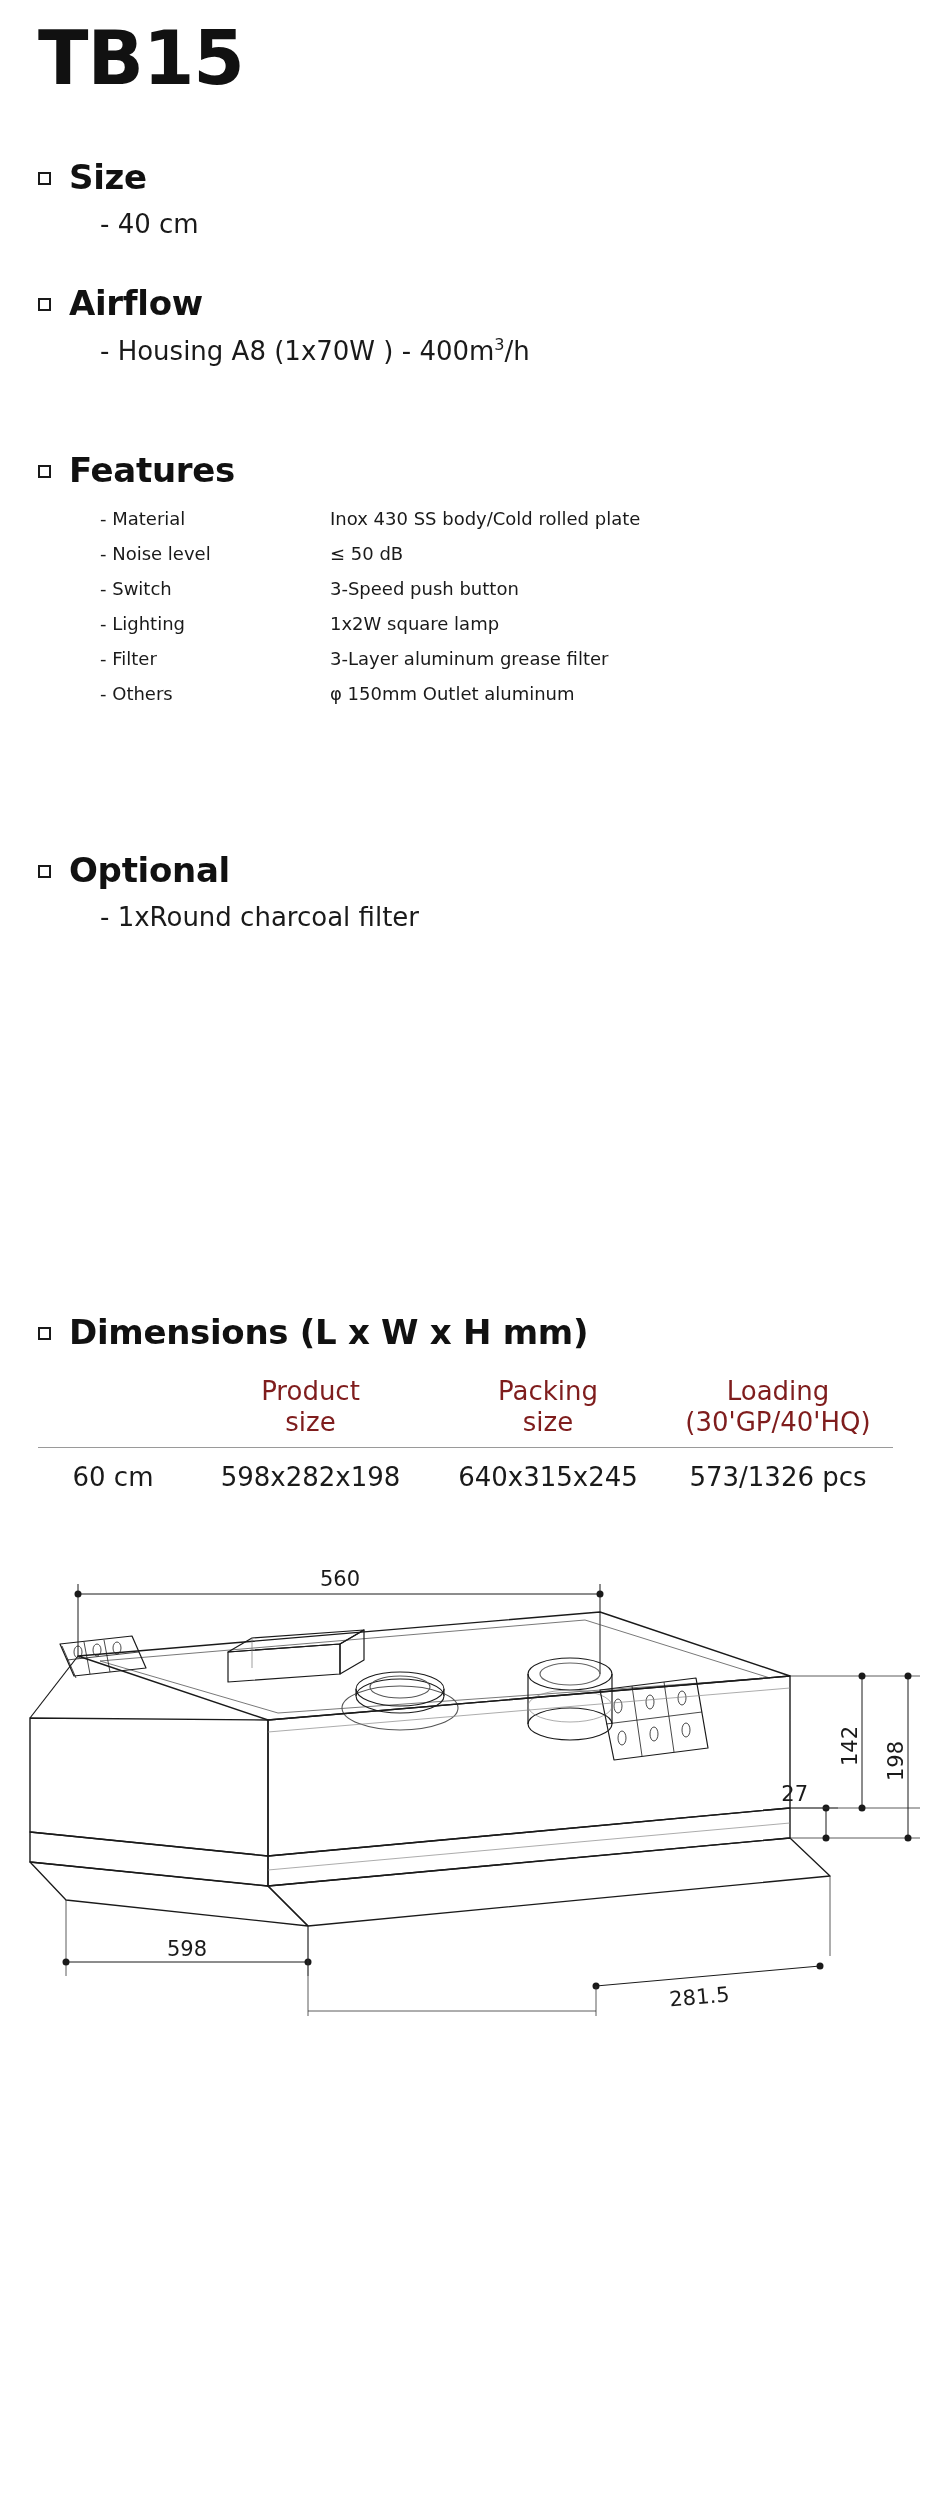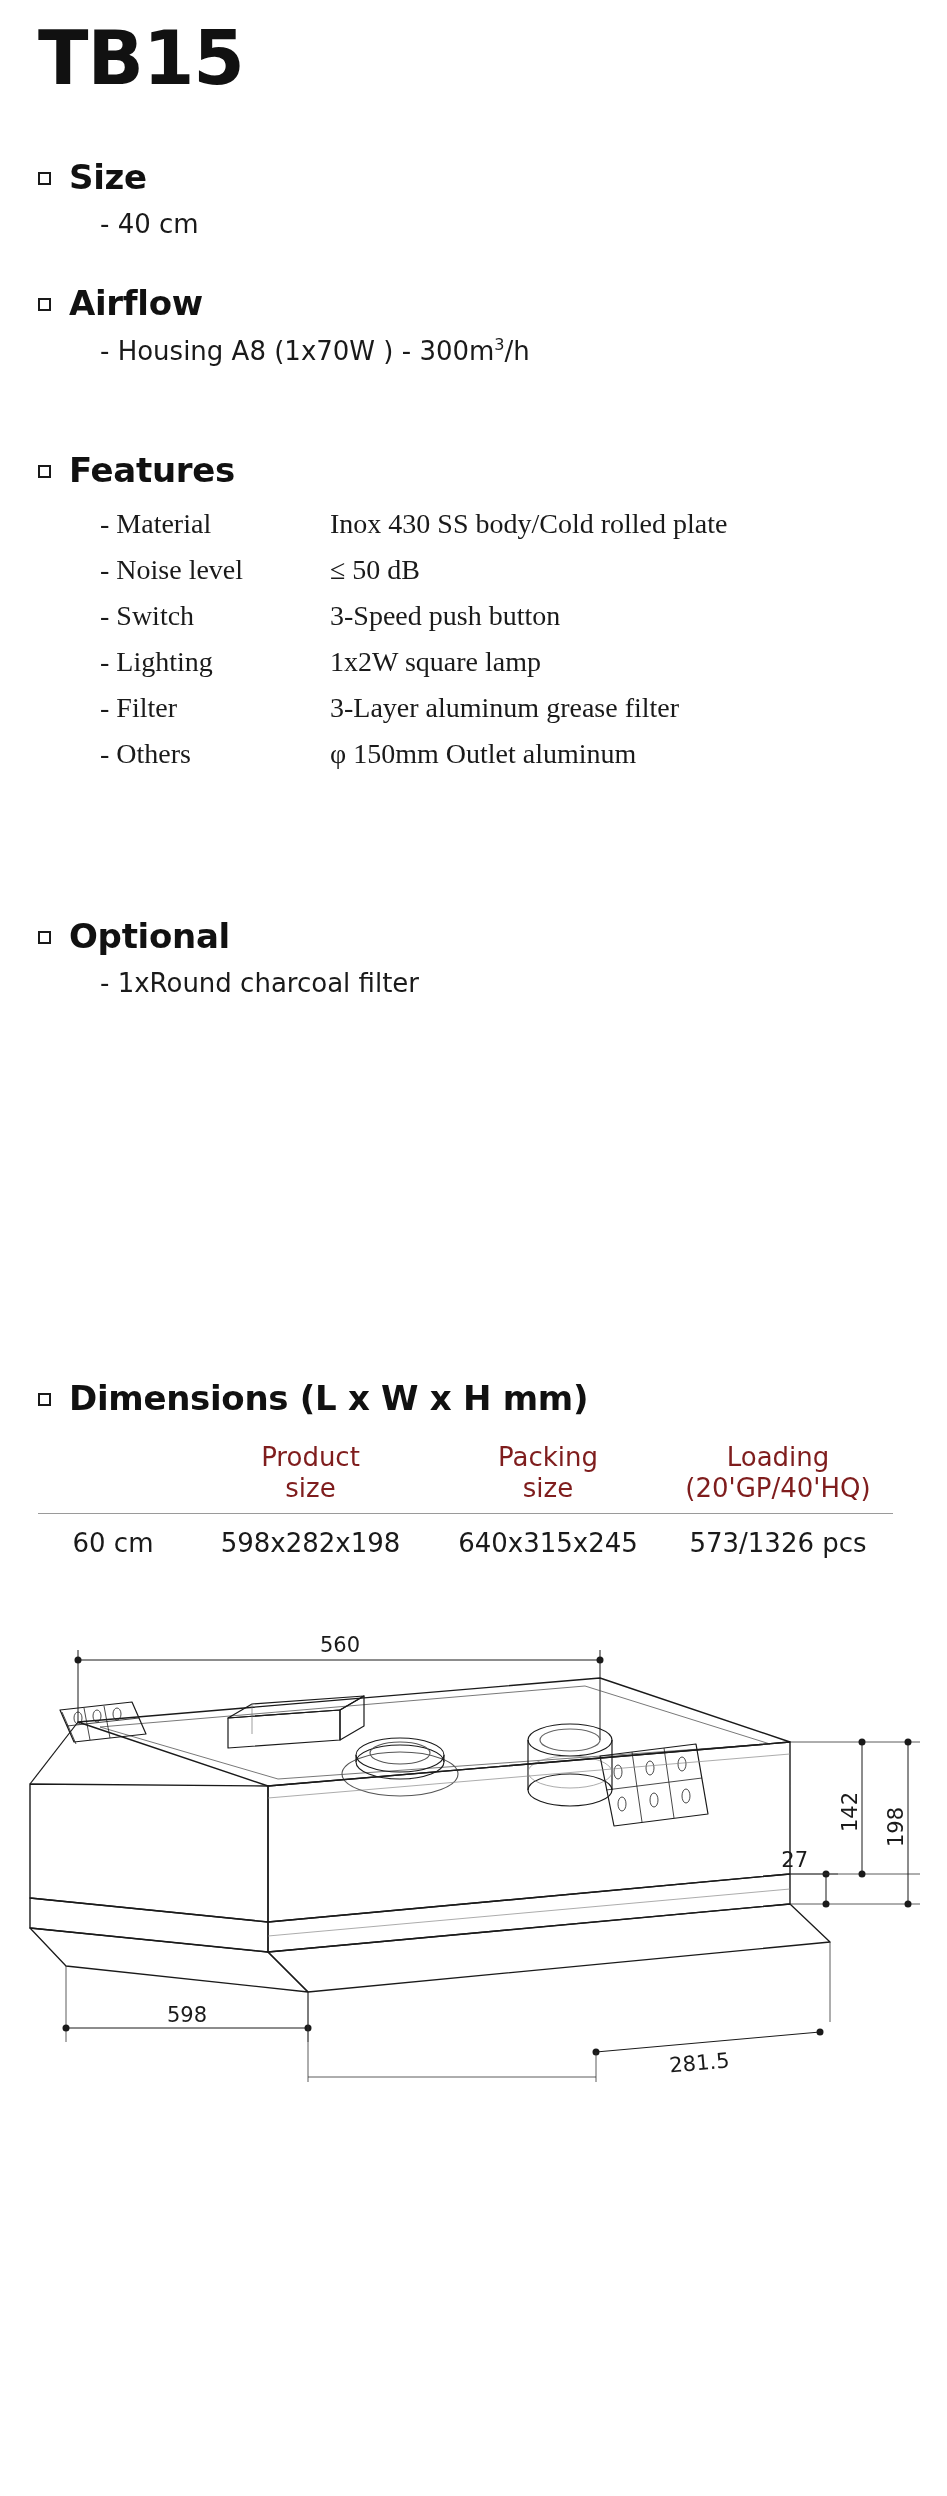--- a/index.html
+++ b/index.html
@@ -62,26 +62,25 @@
   }
   sup { font-size: 0.62em; vertical-align: super; }
 
   
   .feat-table {
     margin-left: 62px;
     margin-top: 18px;
     border-collapse: collapse;
   }
   .feat-table td {
-    font-size: 28px;
+    font-size: 18px;
     padding: 0 0 14px 0;
     vertical-align: top;
     color: #1a1a1a;
     white-space: nowrap;
-    font-family: Liberation Serif, serif;
   }
   .feat-table td.key { width: 230px; }
   .feat-table td.val { padding-left: 0; }
 
   
   .dim-wrap {
     margin: 22px 0 0 38px;
     width: 855px;
   }
   table.dims {
@@ -133,21 +132,21 @@
     </div>
     <div class="bullet-line">- 40 cm</div>
   </div>
 
   <div class="section" style="margin-top:44px;">
     <div class="sec-head">
       <span class="sq"></span>
       <span class="sec-title">Airflow</span>
     </div>
     <div class="bullet-line">
-      <span>- Housing A8 (1x70W ) - 300m</span><sup>3</sup><span>/h</span>
+      <span>- Housing A8 (1x70W ) - 400m</span><sup>3</sup><span>/h</span>
     </div>
   </div>
 
   <div class="section" style="margin-top:84px;">
     <div class="sec-head">
       <span class="sq"></span>
       <span class="sec-title">Features</span>
     </div>
     <table class="feat-table">
       <tbody>
@@ -205,21 +204,21 @@
           <th class="c1">
             <div>Product</div>
             <div>size</div>
           </th>
           <th class="c2">
             <div>Packing</div>
             <div>size</div>
           </th>
           <th class="c3">
             <div>Loading</div>
-            <div>(20'GP/40'HQ)</div>
+            <div>(30'GP/40'HQ)</div>
           </th>
         </tr>
       </thead>
       <tbody>
         <tr>
           <td>60 cm</td>
           <td>598x282x198</td>
           <td>640x315x245</td>
           <td>573/1326 pcs</td>
         </tr>

